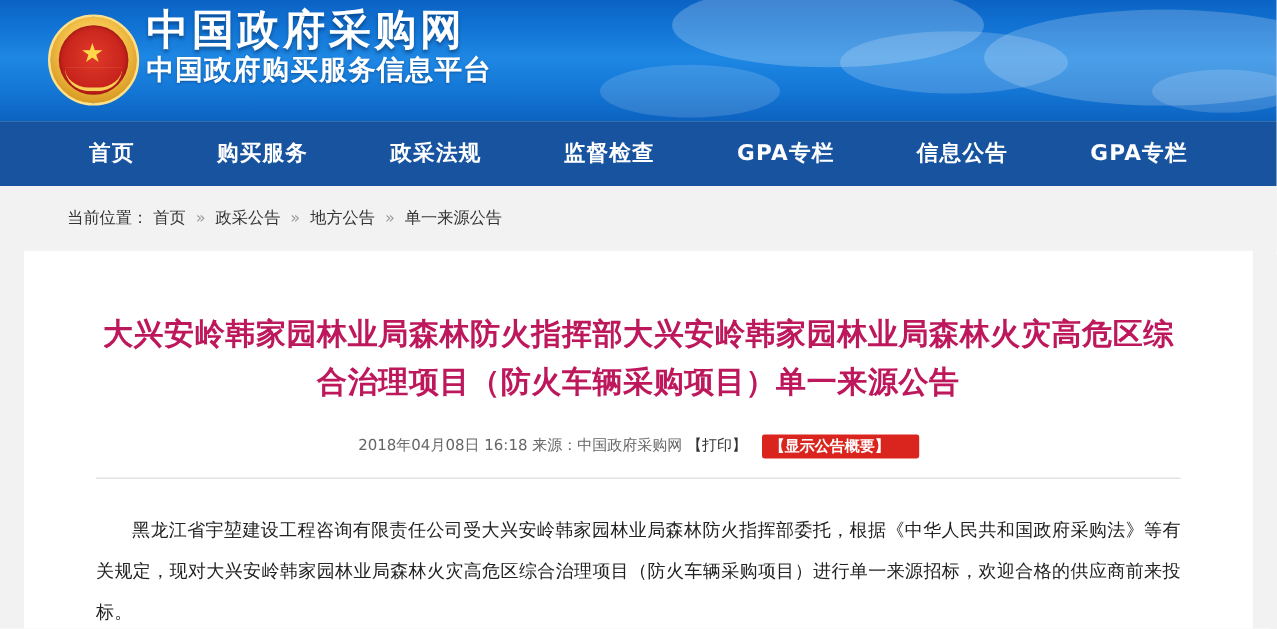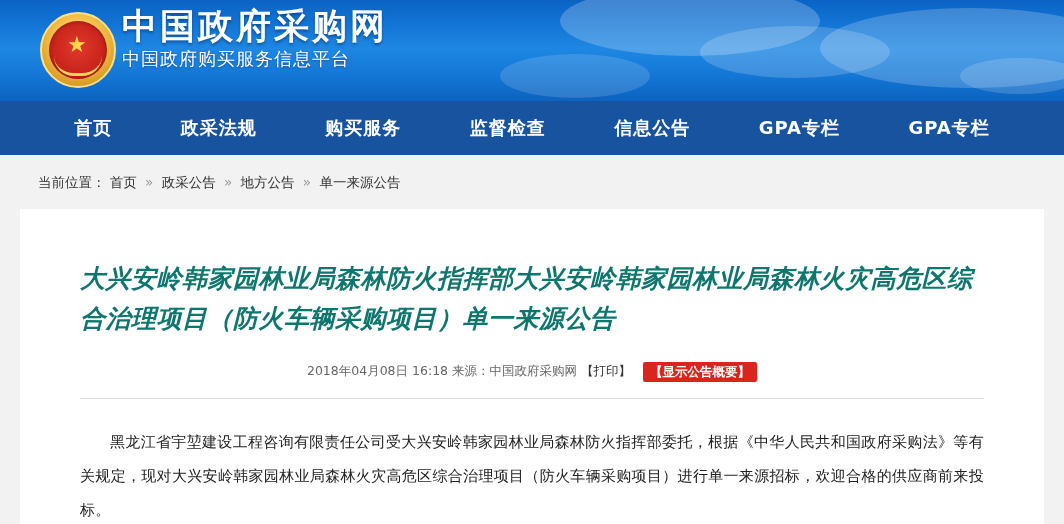--- a/index.html
+++ b/index.html
@@ -73,22 +73,22 @@
   .title-main {
     font-size: 35px;
     font-weight: bold;
     color: #ffffff;
     letter-spacing: 3px;
     text-shadow: 0 2px 3px rgba(0,30,70,0.45);
     line-height: 40px;
     font-family: "DejaVu Sans", "Liberation Sans", sans-serif;
   }
   .title-sub {
-    font-size: 18px;
-    font-weight: normal;
+    font-size: 23px;
+    font-weight: bold;
     color: #ffffff;
     letter-spacing: 1px;
     line-height: 26px;
     text-shadow: 0 1px 2px rgba(0,30,70,0.4);
     font-family: "DejaVu Sans", "Liberation Sans", sans-serif;
   }
   .title-url {
     margin-top: 2px;
     font-size: 19px;
     font-weight: bold;
@@ -125,48 +125,47 @@
 
   
   .crumb-wrap {
     width: 1064px;
     height: 54px;
     background: #f2f2f2;
     display: flex;
     align-items: center;
   }
   .crumb {
-    padding-left: 38px;
+    padding-left: 56px;
     font-size: 13.5px;
     color: #333333;
     line-height: 54px;
     font-family: "DejaVu Sans", "Liberation Sans", sans-serif;
   }
   .crumb a { color: #333333; text-decoration: none; }
   .crumb .sep { color: #999999; padding: 0 4px; }
 
   
   .card {
     position: relative;
     margin: 0 20px;
     width: 1024px;
     min-height: 315px;
     background: #ffffff;
     padding: 40px 60px 0 60px;
   }
   .doc-title {
     font-size: 25px;
     font-weight: bold;
-    color: #0f766e;
-    text-align: left;
+    color: #be185d;
+    text-align: center;
     line-height: 40px;
     letter-spacing: 0.5px;
     margin: 10px 0 0 0;
     font-family: "DejaVu Sans", "Liberation Sans", sans-serif;
-    font-style: italic;
   }
   .meta {
     margin-top: 22px;
     text-align: center;
     font-size: 12.5px;
     color: #666666;
     line-height: 20px;
     font-family: "DejaVu Sans", "Liberation Sans", sans-serif;
   }
   .meta .print {
@@ -174,21 +173,21 @@
     cursor: pointer;
     text-align: right;
   }
   .badge {
     display: inline-block;
     margin-left: 8px;
     background: #d9251d;
     color: #ffffff;
     font-size: 12.5px;
     font-weight: bold;
-    padding: 2px 7px 3px 7px;
+    padding: 2px 24px 3px 7px;
     border-radius: 2px;
     cursor: pointer;
     vertical-align: middle;
     line-height: 15px;
     font-family: "DejaVu Sans", "Liberation Sans", sans-serif;
   }
   .divider {
     margin-top: 16px;
     border-top: 1px solid #dcdcdc;
     width: 904px;
@@ -225,25 +224,25 @@
 
     <div class="banner-text">
       <div class="title-main">中国政府采购网</div>
       <div class="title-sub">中国政府购买服务信息平台</div>
     </div>
   </div>
 
   <div class="nav">
     <div class="nav-inner">
       <div class="nav-item">首页</div>
+      <div class="nav-item">购买服务</div>
       <div class="nav-item">政采法规</div>
-      <div class="nav-item">购买服务</div>
       <div class="nav-item">监督检查</div>
+      <div class="nav-item">GPA专栏</div>
       <div class="nav-item">信息公告</div>
-      <div class="nav-item">GPA专栏</div>
       <div class="nav-item">GPA专栏</div>
     </div>
   </div>
 
   <div class="crumb-wrap">
     <div class="crumb">
       <span>当前位置：</span>
       <a href="#">首页</a>
       <span class="sep">»</span>
       <a href="#">政采公告</a>

